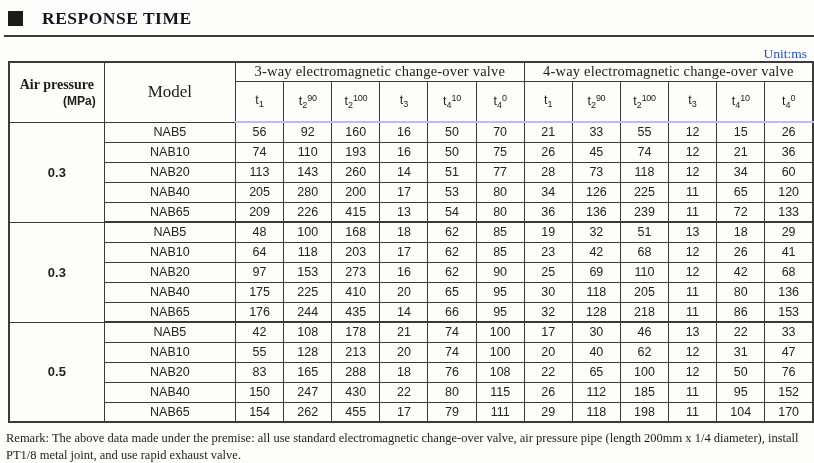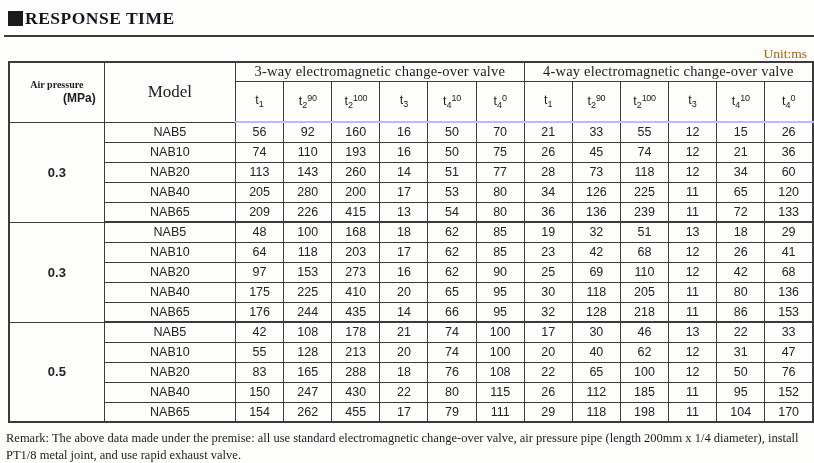--- a/index.html
+++ b/index.html
@@ -7,50 +7,50 @@
   body {
     width: 814px; height: 463px;
     background: #fdfdfc;
     color: #1c1c1c;
     font-family: "Liberation Sans", sans-serif;
     overflow: hidden;
   }
   .page { padding: 5px 4px 0 4px; }
 
   
-  .title-row { display: flex; align-items: center; gap: 2px; margin: 2px 0 0 4px; height: 22px; }
+  .title-row { display: flex; align-items: center; gap: 19px; margin: 2px 0 0 4px; height: 22px; }
   .title-square { width: 15px; height: 15px; background: #1a1a1a; flex: 0 0 auto; }
   .page-title {
     font-family: "Liberation Serif", serif;
     font-weight: bold; font-size: 17.5px; letter-spacing: .5px;
     color: #14141e;
   }
   .title-rule { border: none; border-top: 2px solid #3c3c3c; margin: 6px 0 0 0; width: 814px; }
 
   
   .unit-row { text-align: right; padding: 7px 3px 2px 0; height: 24px; }
-  .unit-label { font-family: "Liberation Serif", serif; font-size: 13.5px; color: #a16207; }
+  .unit-label { font-family: "Liberation Serif", serif; font-size: 13.5px; color: #1d4ed8; }
 
   
   table.response {
     width: 806px; margin-left: 4px;
     border-collapse: collapse; table-layout: fixed;
     border: 2px solid #3b3b3b;
   }
   table.response th, table.response td {
     border: 1px solid #3b3b3b;
     text-align: center; vertical-align: middle;
     padding: 0; overflow: hidden; white-space: nowrap;
   }
   tr.row-groups th { height: 19px; }
   tr.row-sub th { height: 41px; border-bottom: 2px solid #c4b5fd; }
   tbody td { height: 20px; font-size: 12.5px; color: #232323; }
 
   .serif-h { font-family: "Liberation Serif", serif; font-weight: normal; }
-  .air-line1 { font-family: "Liberation Serif", serif; font-size: 10px; line-height: 1.25; }
+  .air-line1 { font-family: "Liberation Serif", serif; font-size: 14px; line-height: 1.25; }
   .air-line2 { font-family: "Liberation Sans", sans-serif; font-size: 12px; line-height: 1.2; padding-left: 45px; }
   .model-h { font-size: 17px; }
   .group-h { font-size: 14.5px; letter-spacing: .2px; }
 
   .subcol { font-family: "Liberation Sans", sans-serif; font-weight: normal; font-size: 12.5px; }
   .subcol sub { font-size: 9px; vertical-align: -3px; }
   .subcol sup { font-size: 9px; vertical-align: 4px; letter-spacing: -.3px; }
 
   td.pressure-cell { font-weight: bold; font-size: 13px; }
   td.model-cell { font-size: 12.5px; }

